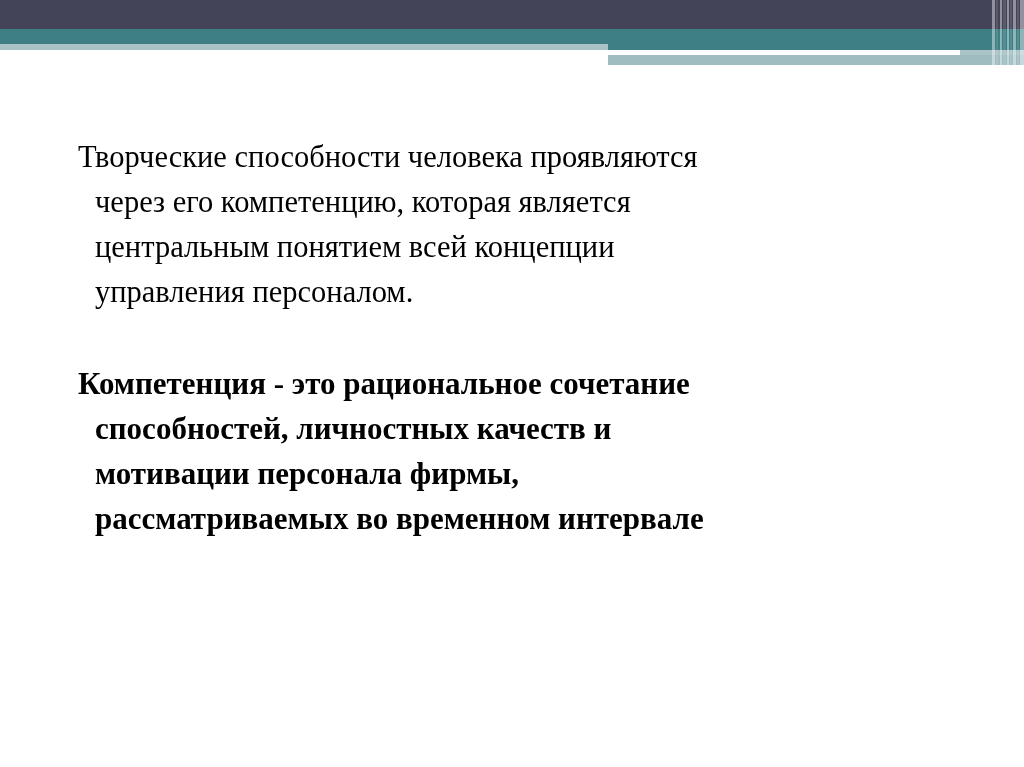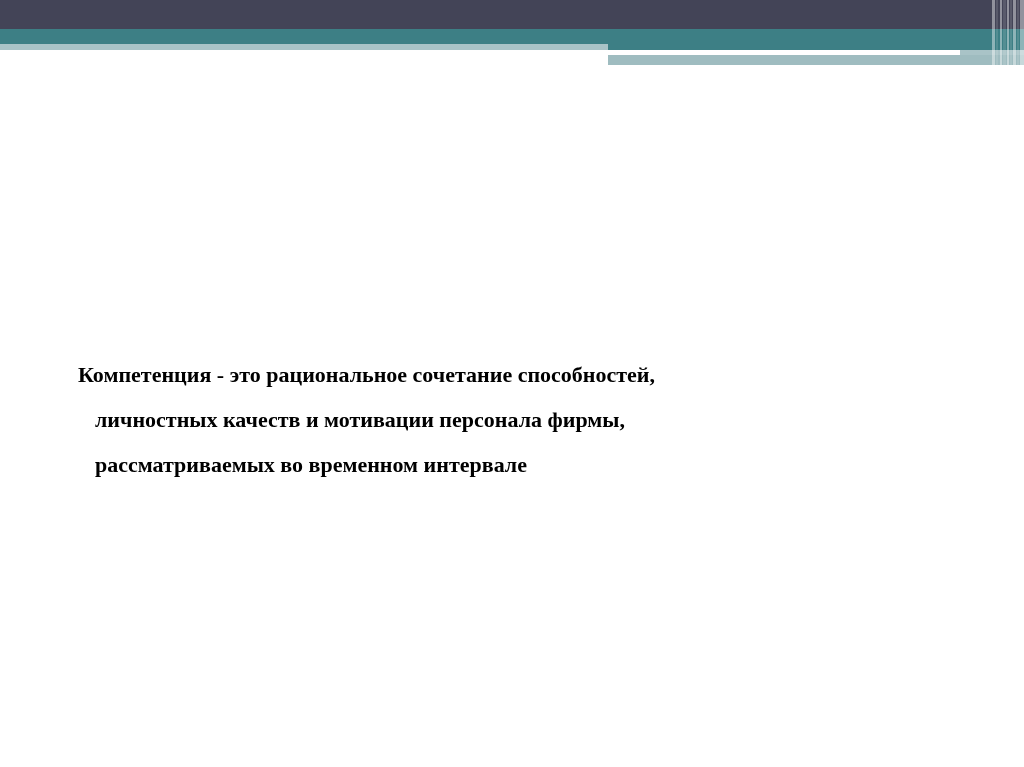--- a/index.html
+++ b/index.html
@@ -142,21 +142,21 @@
     top: 104px;
     width: 620px;
     font-size: 30.5px;
     line-height: 45px;
     font-weight: normal;
   }
   .para-2 {
     left: 78px;
     top: 330px;
     width: 660px;
-    font-size: 22px;
+    font-size: 31px;
     line-height: 45px;
     font-weight: bold;
   }
 </style>
 </head>
 <body>
 
 <div class="slide">
 
   <div class="header-deco">
@@ -176,17 +176,18 @@
       <div class="vstripe vs-dark" style="left:11px; width:3px;"></div>
       <div class="vstripe vs-light" style="left:15px; width:2px;"></div>
       <div class="vstripe vs-dark" style="left:18px; width:2px;"></div>
       <div class="vstripe vs-light" style="left:21px; width:3px;"></div>
       <div class="vstripe vs-dark" style="left:25px; width:2px;"></div>
       <div class="vstripe vs-light" style="left:28px; width:4px;"></div>
     </div>
   </div>
 
   <div class="content">
+    <p class="para para-1">Творческие способности человека проявляются через его компетенцию, которая является центральным понятием всей концепции управления персоналом.</p>
 
     <p class="para para-2">Компетенция - это рациональное сочетание способностей, личностных качеств и мотивации персонала фирмы, рассматриваемых во временном интервале</p>
   </div>
 
 </div>
 
 </body></html>

